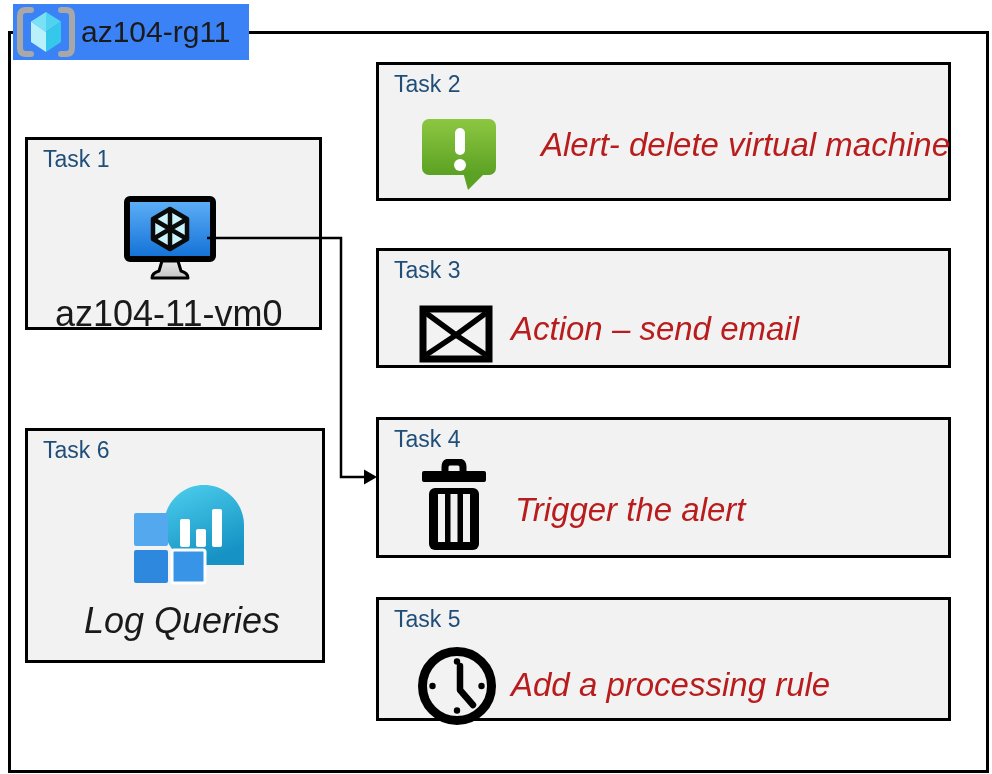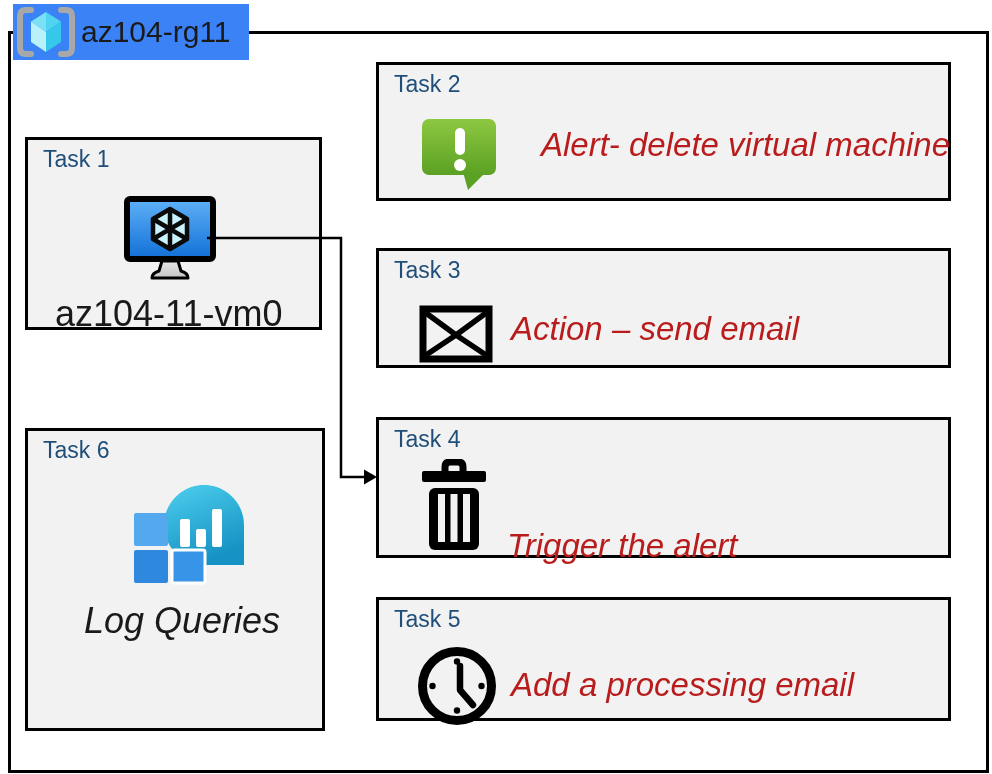--- a/index.html
+++ b/index.html
@@ -31,21 +31,21 @@
   .big-caption {
     position:absolute; font-size:36px; color:#1a1a1a; white-space:nowrap; line-height:40px;
   }
   .icon { position:absolute; }
   .connector-layer {
     position:absolute; left:0; top:0; width:992px; height:774px;
     z-index:3; pointer-events:none;
   }
   
   #box-task1 { left:25px; top:137px; width:297px; height:193px; }
-  #box-task6 { left:25px; top:428px; width:300px; height:303px; }
+  #box-task6 { left:25px; top:428px; width:300px; height:235px; }
   #box-task2 { left:376px; top:62px;  width:575px; height:139px; }
   #box-task3 { left:376px; top:240px; width:575px; height:120px;margin-top:8px; }
   #box-task4 { left:376px; top:417px; width:575px; height:141px;text-align:right; }
   #box-task5 { left:376px; top:597px; width:575px; height:124px; }
 </style>
 </head>
 <body>
 
 <div class="canvas">
 
@@ -113,34 +113,34 @@
   <div class="task-box" id="box-task4">
     <span class="task-label">Task 4</span>
     <svg class="icon" style="left:42px; top:39px;" width="66" height="94" viewBox="0 0 66 94">
       <path d="M24,12 V8 Q24,3 29,3 H37 Q42,3 42,8 V12" fill="none" stroke="#000" stroke-width="7"></path>
       <rect x="1" y="12" width="64" height="11" rx="2" fill="#000"></rect>
       <rect x="8" y="29" width="50" height="62" rx="6" fill="#000"></rect>
       <rect x="17" y="35" width="7" height="48" fill="var(--box-fill,#F2F2F2)"></rect>
       <rect x="29.5" y="35" width="7" height="48" fill="var(--box-fill,#F2F2F2)"></rect>
       <rect x="42" y="35" width="7" height="48" fill="var(--box-fill,#F2F2F2)"></rect>
     </svg>
-    <span class="caption" style="left:128px; top:72px;margin-top:36px;">Trigger the alert</span>
+    <span class="caption" style="left:136px; top:72px;">Trigger the alert</span>
   </div>
 
   <div class="task-box" id="box-task5">
     <span class="task-label">Task 5</span>
     <svg class="icon" style="left:36px; top:44px;" width="84" height="84" viewBox="0 0 84 84">
       <circle cx="42" cy="42" r="34.5" fill="none" stroke="#000" stroke-width="9"></circle>
       <circle cx="42" cy="17.5" r="3.2" fill="#000"></circle>
       <circle cx="66.5" cy="42" r="3.2" fill="#000"></circle>
       <circle cx="42" cy="66.5" r="3.2" fill="#000"></circle>
       <circle cx="17.5" cy="42" r="3.2" fill="#000"></circle>
       <polyline points="45,22 45,46 58,61" fill="none" stroke="#000" stroke-width="6.5" stroke-linecap="round" stroke-linejoin="round"></polyline>
     </svg>
-    <span class="caption" style="left:132px; top:67px;">Add a processing email</span>
+    <span class="caption" style="left:132px; top:67px;">Add a processing rule</span>
   </div>
 
   <div class="task-box" id="box-task6">
     <span class="task-label">Task 6</span>
     <svg class="icon" style="left:106px; top:52px;" width="114" height="104" viewBox="0 0 114 104">
       <defs>
         <linearGradient id="balloonGrad" x1="0" y1="0" x2="0.4" y2="1">
           <stop offset="0" style="stop-color:var(--logs-balloon-top)"></stop>
           <stop offset="1" style="stop-color:var(--logs-balloon-bottom)"></stop>
         </linearGradient>

